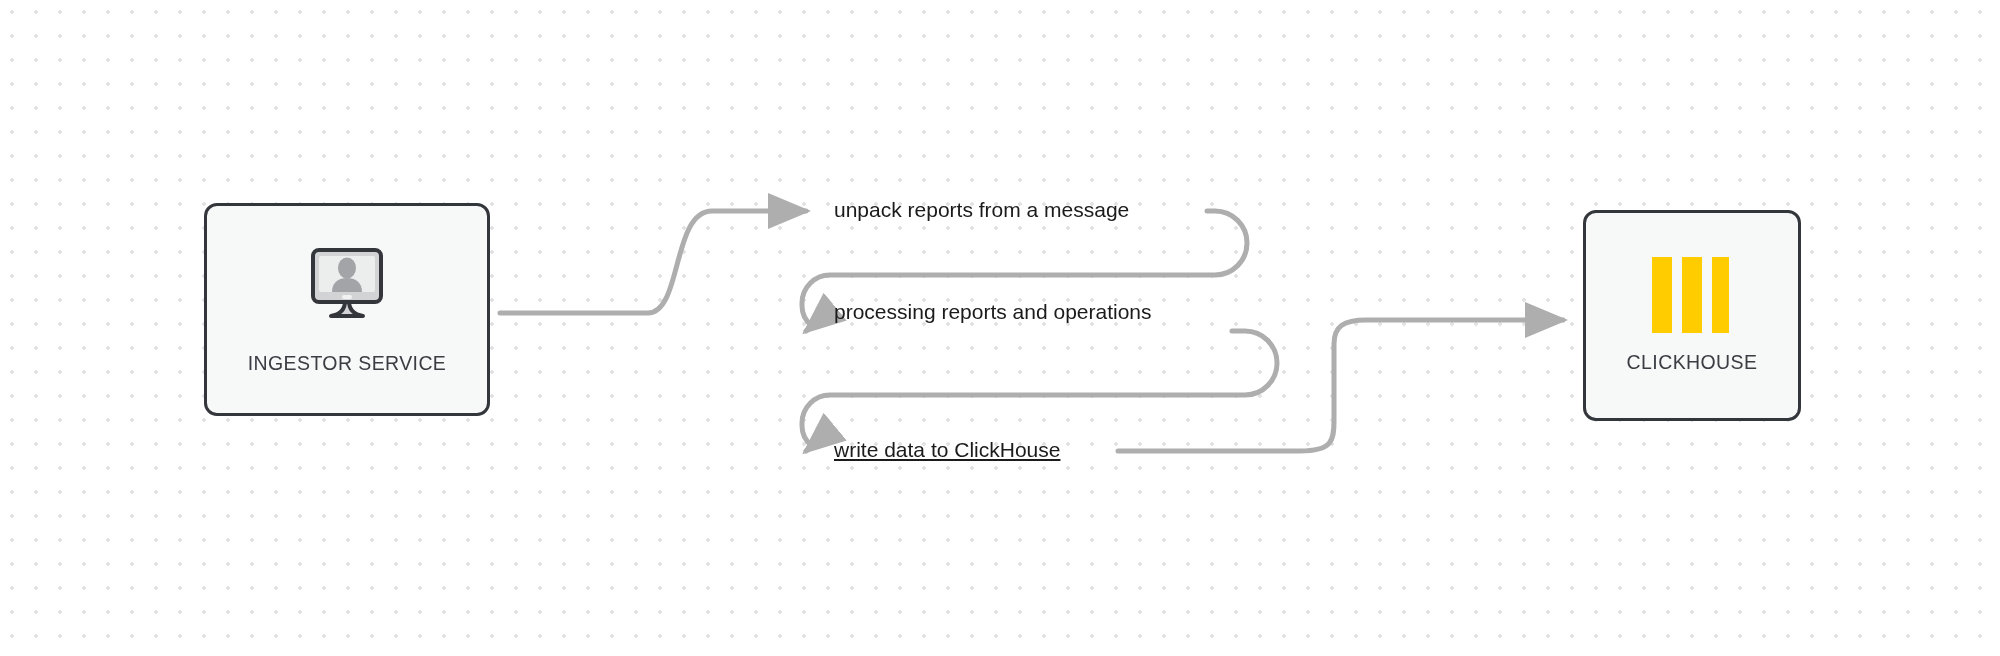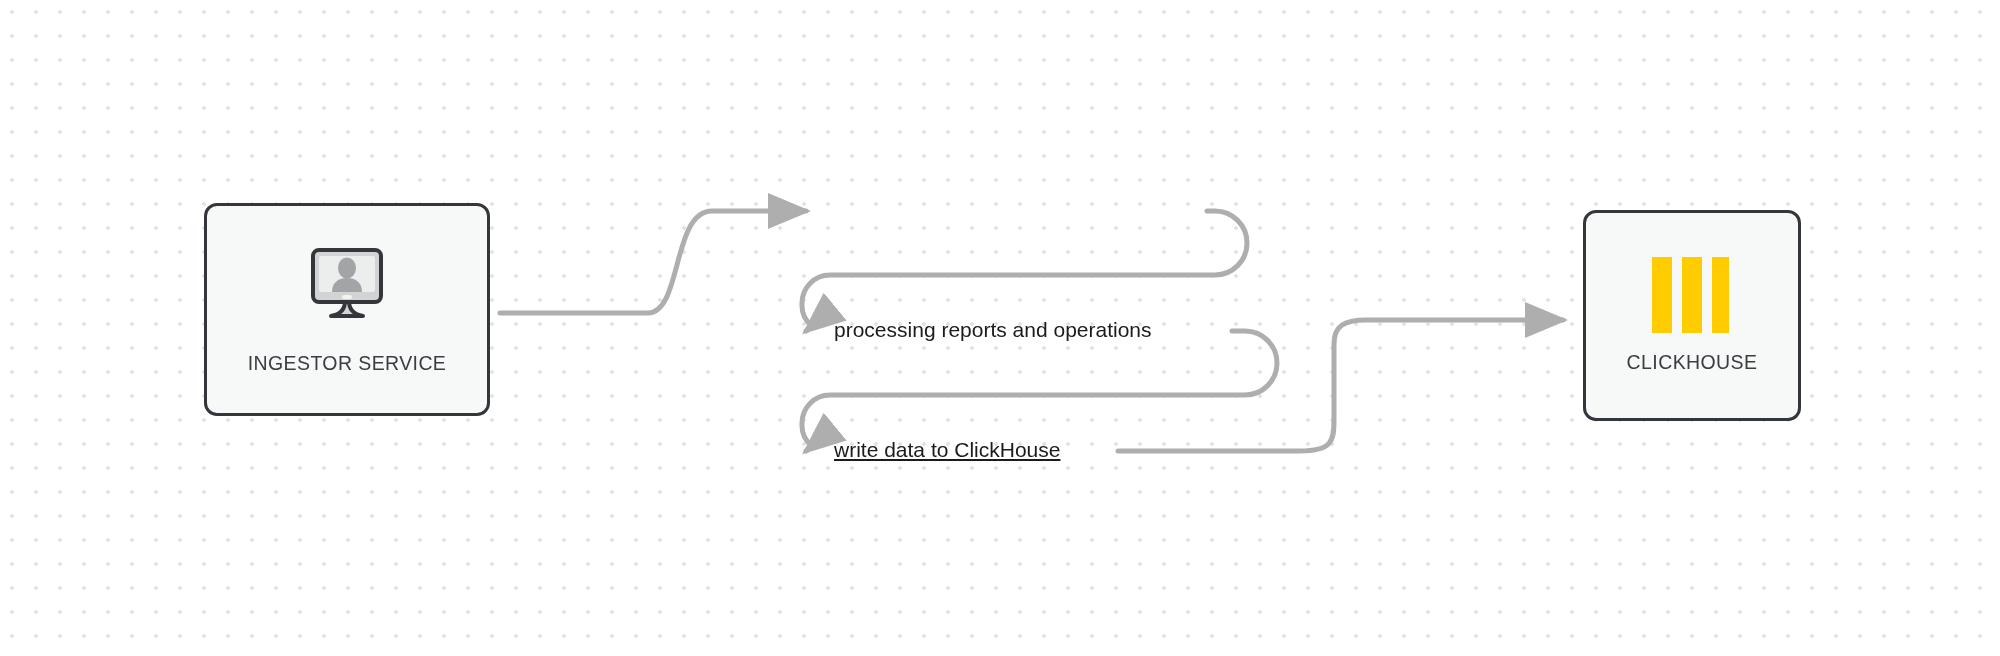--- a/index.html
+++ b/index.html
@@ -61,21 +61,21 @@
     display: block;
   }
   .edge-label {
     position: absolute;
     font-size: 21px;
     color: #1b1b1b;
     white-space: nowrap;
     line-height: 1;
   }
   #edge-label-0 { left: 834px; top: 199px; }
-  #edge-label-1 { left: 834px; top: 319px; }
+  #edge-label-1 { left: 834px; top: 301px; }
   #edge-label-2 { left: 834px; top: 439px; text-decoration: underline; }
 </style>
 </head>
 <body>
 
 <div id="canvas">
 
   <svg id="edge-layer" viewBox="0 0 2000 656">
     <defs>
       <marker id="arrowhead" markerWidth="9" markerHeight="8" refX="7.6" refY="4" orient="auto" markerUnits="strokeWidth">
@@ -115,16 +115,17 @@
     <span class="node-icon">
       <svg width="92" height="76" viewBox="0 0 92 76">
         <rect x="6" y="0" width="20" height="76" fill="#FFCC00"></rect>
         <rect x="36" y="0" width="20" height="76" fill="#FFCC00"></rect>
         <rect x="66" y="0" width="17" height="76" fill="#FFCC00"></rect>
       </svg>
     </span>
     <span class="node-label">CLICKHOUSE</span>
   </div>
 
+  <span class="edge-label" id="edge-label-0">unpack reports from a message</span>
   <span class="edge-label" id="edge-label-1">processing reports and operations</span>
   <span class="edge-label" id="edge-label-2">write data to ClickHouse</span>
 
 </div>
 
 </body></html>

